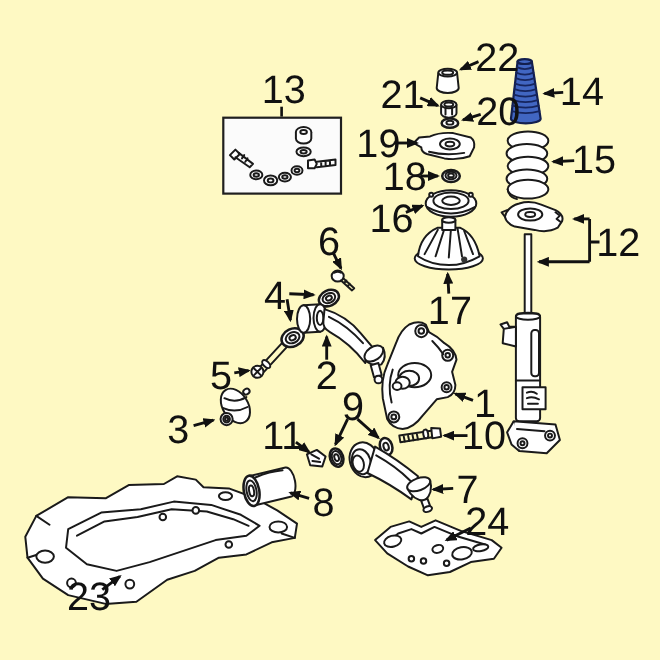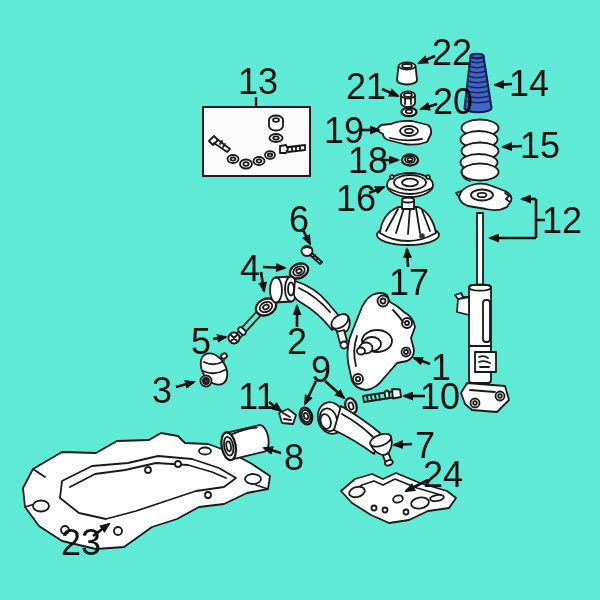--- a/index.html
+++ b/index.html
@@ -1,16 +1,16 @@
 <!DOCTYPE html>
 <html><head>
 <meta charset="utf-8">
 <style>
   html,body{margin:0;padding:0;background:#ffffff;}
-  .stage{width:600px;height:600px;background:#5eead4;position:relative;overflow:hidden;}
+  .stage{width:600px;height:600px;background:#fef9c3;position:relative;overflow:hidden;}
   svg{display:block;}
   .ln{fill:none;stroke:#1a1a1a;stroke-width:1.8;stroke-linejoin:round;stroke-linecap:round;}
   .fw{fill:#ffffff;stroke:#1a1a1a;stroke-width:1.8;stroke-linejoin:round;}
   .fwt{fill:#ffffff;stroke:#1a1a1a;stroke-width:2.3;stroke-linejoin:round;}
   .box{fill:#fbfbfb;stroke:#1f1f1f;stroke-width:2;}
   .arrow{stroke:#111111;stroke-width:2.6;fill:none;stroke-linecap:butt;}
   .plain{stroke:#111111;stroke-width:2.4;fill:none;}
   .num{font-family:"Liberation Sans",sans-serif;font-size:36px;fill:#111111;text-anchor:middle;dominant-baseline:central;}
   .hl{stroke:#131f4e;stroke-width:2;stroke-linejoin:round;fill:#4166c2;}
   .hlrib{fill:none;stroke:#16255e;stroke-width:1.6;stroke-linecap:round;}

